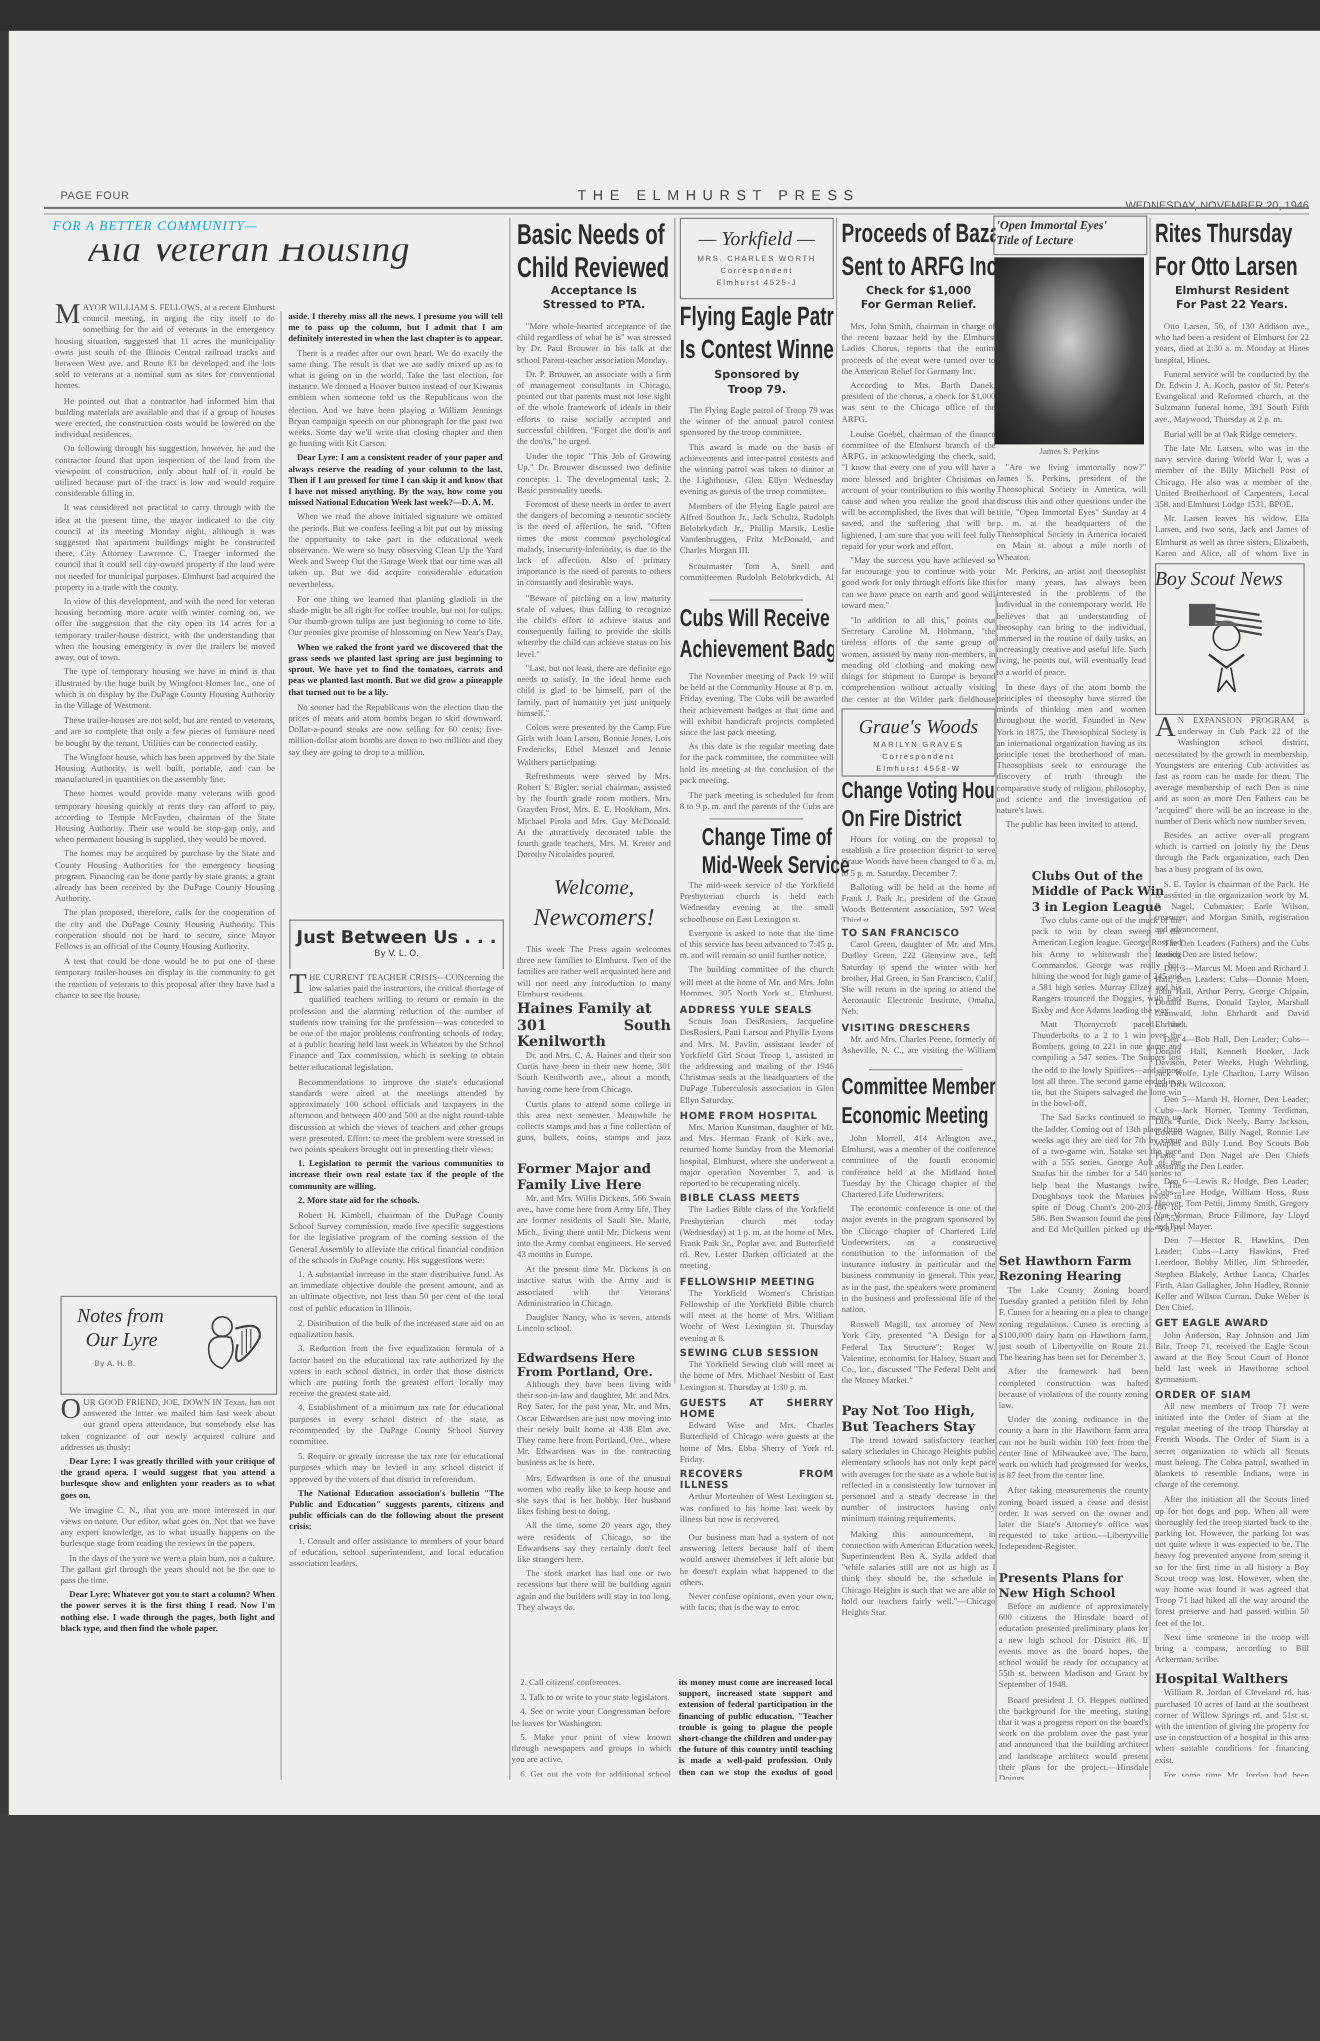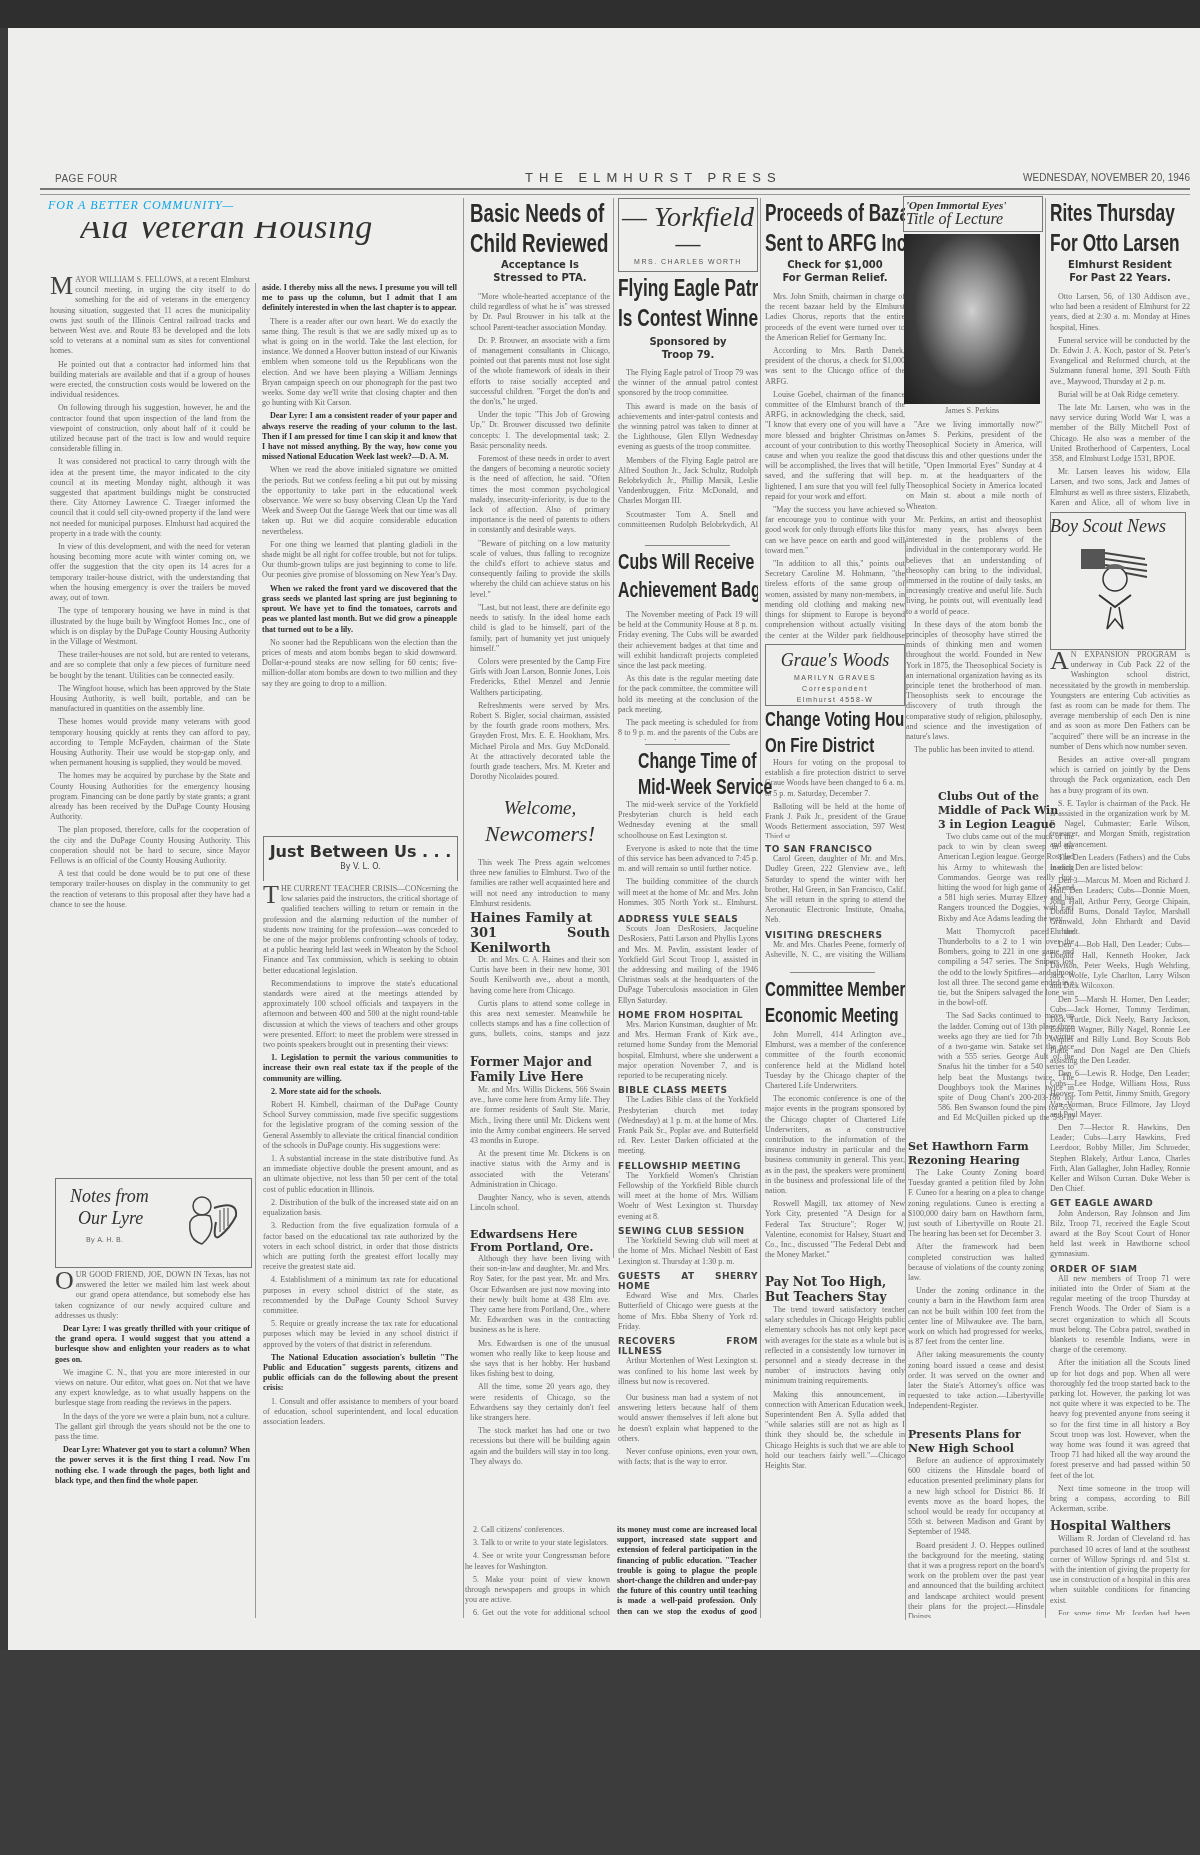--- a/index.html
+++ b/index.html
@@ -3,21 +3,21 @@
 <meta charset="utf-8">
 <style>
   html,body{margin:0;padding:0;}
   body{width:1200px;height:1855px;background:#3a3a3a;position:relative;overflow:hidden;font-family:"Liberation Serif",serif;color:#3a3a3a;}
   .topband{position:absolute;left:0;top:0;width:1200px;height:28px;background:#2f2f2f;}
   .page{position:absolute;left:8px;top:28px;width:1192px;height:1622px;background:#eeeeec;}
   .botband{position:absolute;left:0;top:1650px;width:1200px;height:205px;background:#3c3c3c;}
   .mast{position:absolute;top:170px;left:40px;width:1150px;height:20px;font-family:"Liberation Sans",sans-serif;font-size:10px;color:#555;}
   .mast .pg{position:absolute;left:15px;top:3px;letter-spacing:0.5px;}
   .mast .title{position:absolute;left:485px;top:0;font-size:13px;letter-spacing:6px;color:#444;}
-  .mast .date{position:absolute;right:0;top:2px;font-size:10px;margin-left:46px;}
+  .mast .date{position:absolute;right:0;top:12px;font-size:10px;margin-left:46px;}
   .rule{position:absolute;left:40px;top:188px;width:1150px;height:4px;border-top:2px solid #777;border-bottom:1px solid #999;}
   .col{position:absolute;font-size:8px;line-height:10.2px;text-align:justify;color:#666;overflow:hidden;}
   .vline{position:absolute;width:1px;background:#999;}
   .hline{position:absolute;height:1px;background:#888;}
   .kicker{font-family:"Liberation Serif",serif;font-style:italic;font-size:12px;letter-spacing:1px;color:#0ea5e9;}
   .bighead-it{font-family:"Liberation Serif",serif;font-style:italic;font-size:34px;color:#333;letter-spacing:0.5px;}
   .cond{font-family:"Liberation Sans",sans-serif;font-weight:bold;color:#2c2c2c;transform:scaleX(0.72);transform-origin:left top;white-space:nowrap;}
   .deck{font-family:"DejaVu Sans",sans-serif;font-weight:bold;font-size:13px;color:#333;text-align:center;line-height:16px;}
   .serifhead{font-family:"DejaVu Serif",serif;font-weight:bold;color:#333;line-height:20px;}
   .caps{font-family:"DejaVu Sans",sans-serif;font-weight:bold;font-size:9px;letter-spacing:0.5px;color:#444;margin-top:4px;}
@@ -182,21 +182,21 @@
   <div class="serifhead" style="font-size:11px;line-height:13px;">Edwardsens Here</div>
   <div class="serifhead" style="font-size:11px;line-height:13px;">From Portland, Ore.</div>
   <p>Although they have been living with their son-in-law and daughter, Mr. and Mrs. Roy Sater, for the past year, Mr. and Mrs. Oscar Edwardsen are just now moving into their newly built home at 438 Elm ave. They came here from Portland, Ore., where Mr. Edwardsen was in the contracting business as he is here.</p>
   <p>Mrs. Edwardsen is one of the unusual women who really like to keep house and she says that is her hobby. Her husband likes fishing best to doing.</p>
   <p>All the time, some 20 years ago, they were residents of Chicago, so the Edwardsens say they certainly don't feel like strangers here.</p>
   <p>The stock market has had one or two recessions but there will be building again again and the builders will stay in too long. They always do.</p>
 </div>
 
 <div class="box" style="left:618px;top:198px;width:138px;height:72px;"></div>
 <div class="col" style="left:618px;top:204px;width:140px;height:66px;text-align:center;">
-  <div class="italhead" style="font-size:28px;line-height:26px;">— Yorkfield —</div>
+  <div class="italhead" style="font-size:18px;line-height:26px;">— Yorkfield —</div>
   <div class="corr">MRS. CHARLES WORTH</div>
   <div class="corr">Correspondent</div>
   <div class="corr">Elmhurst 4525-J</div>
 </div>
 <div class="col" style="left:618px;top:273px;width:140px;height:62px;">
   <div class="cond" style="font-size:24px;line-height:30px;">Flying Eagle Patrol</div>
   <div class="cond" style="font-size:24px;line-height:30px;">Is Contest Winner</div>
 </div>
 <div class="col" style="left:618px;top:335px;width:140px;height:30px;">
   <div class="deck" style="font-size:10px;line-height:13px;">Sponsored by</div>
@@ -297,21 +297,21 @@
 <div class="col" style="left:765px;top:1275px;width:140px;height:245px;">
   <div class="serifhead" style="font-size:12px;line-height:15px;">Pay Not Too High,</div>
   <div class="serifhead" style="font-size:12px;line-height:15px;">But Teachers Stay</div>
   <p>The trend toward satisfactory teacher salary schedules in Chicago Heights public elementary schools has not only kept pace with averages for the state as a whole but is reflected in a consistently low turnover in personnel and a steady decrease in the number of instructors having only minimum training requirements.</p>
   <p>Making this announcement, in connection with American Education week, Superintendent Ben A. Sylla added that "while salaries still are not as high as I think they should be, the schedule in Chicago Heights is such that we are able to hold our teachers fairly well."—Chicago Heights Star.</p>
 </div>
 
 <div class="box" style="left:903px;top:196px;width:138px;height:34px;"></div>
 <div class="col" style="left:906px;top:198px;width:136px;height:32px;">
   <div class="italhead" style="font-size:11px;line-height:14px;font-weight:bold;">'Open Immortal Eyes'</div>
-  <div class="italhead" style="font-size:16px;line-height:14px;font-weight:normal;">Title of Lecture</div>
+  <div class="italhead" style="font-size:11px;line-height:14px;font-weight:bold;">Title of Lecture</div>
 </div>
 <div class="photo" style="left:904px;top:234px;width:136px;height:170px;"></div>
 <div class="col" style="left:904px;top:406px;width:136px;height:12px;text-align:center;">
   <span>James S. Perkins</span>
 </div>
 <div class="col" style="left:906px;top:420px;width:136px;height:360px;">
   <p>"Are we living immortally now?" James S. Perkins, president of the Theosophical Society in America, will discuss this and other questions under the title, "Open Immortal Eyes" Sunday at 4 p. m. at the headquarters of the Theosophical Society in America located on Main st. about a mile north of Wheaton.</p>
   <p>Mr. Perkins, an artist and theosophist for many years, has always been interested in the problems of the individual in the contemporary world. He believes that an understanding of theosophy can bring to the individual, immersed in the routine of daily tasks, an increasingly creative and useful life. Such living, he points out, will eventually lead to a world of peace.</p>
   <p>In these days of the atom bomb the principles of theosophy have stirred the minds of thinking men and women throughout the world. Founded in New York in 1875, the Theosophical Society is an international organization having as its principle tenet the brotherhood of man. Theosophists seek to encourage the discovery of truth through the comparative study of religion, philosophy, and science and the investigation of nature's laws.</p>
   <p>The public has been invited to attend.</p>

